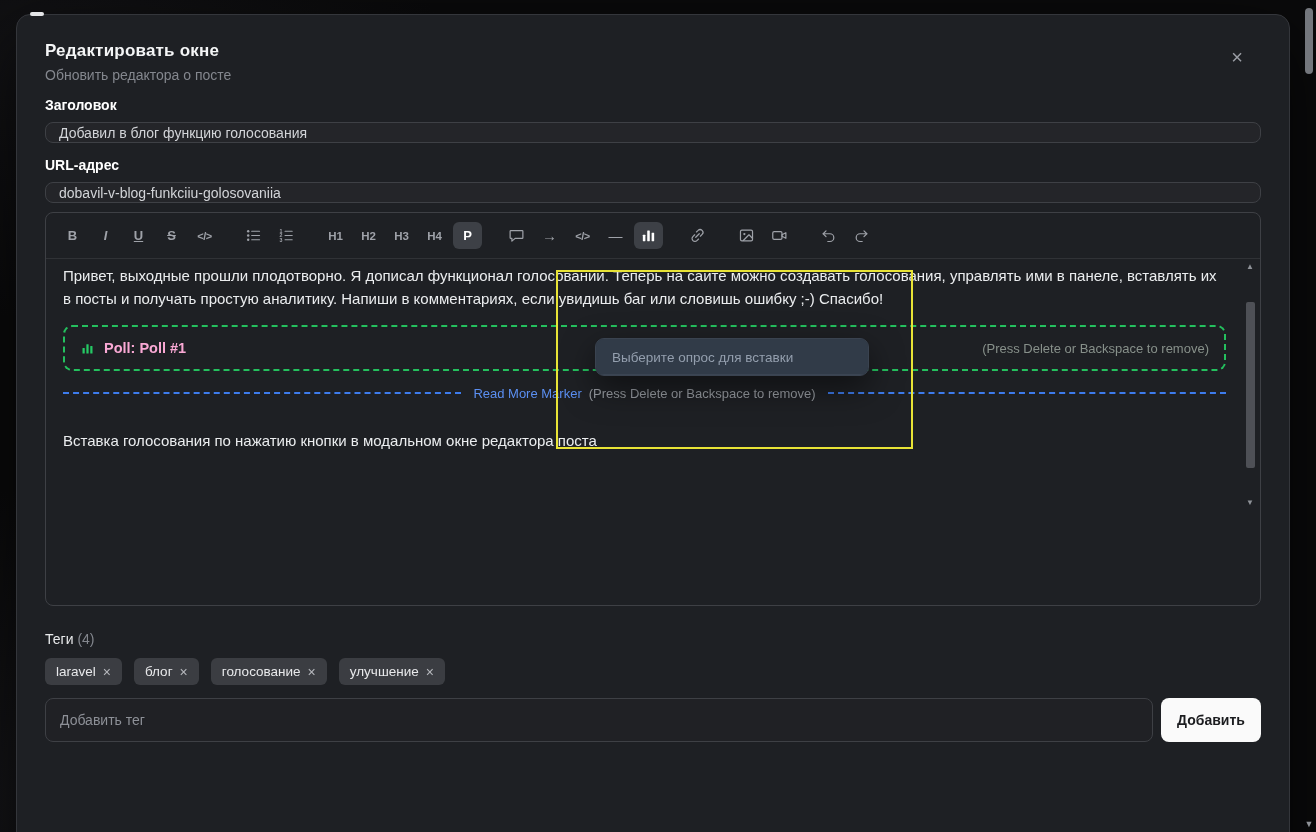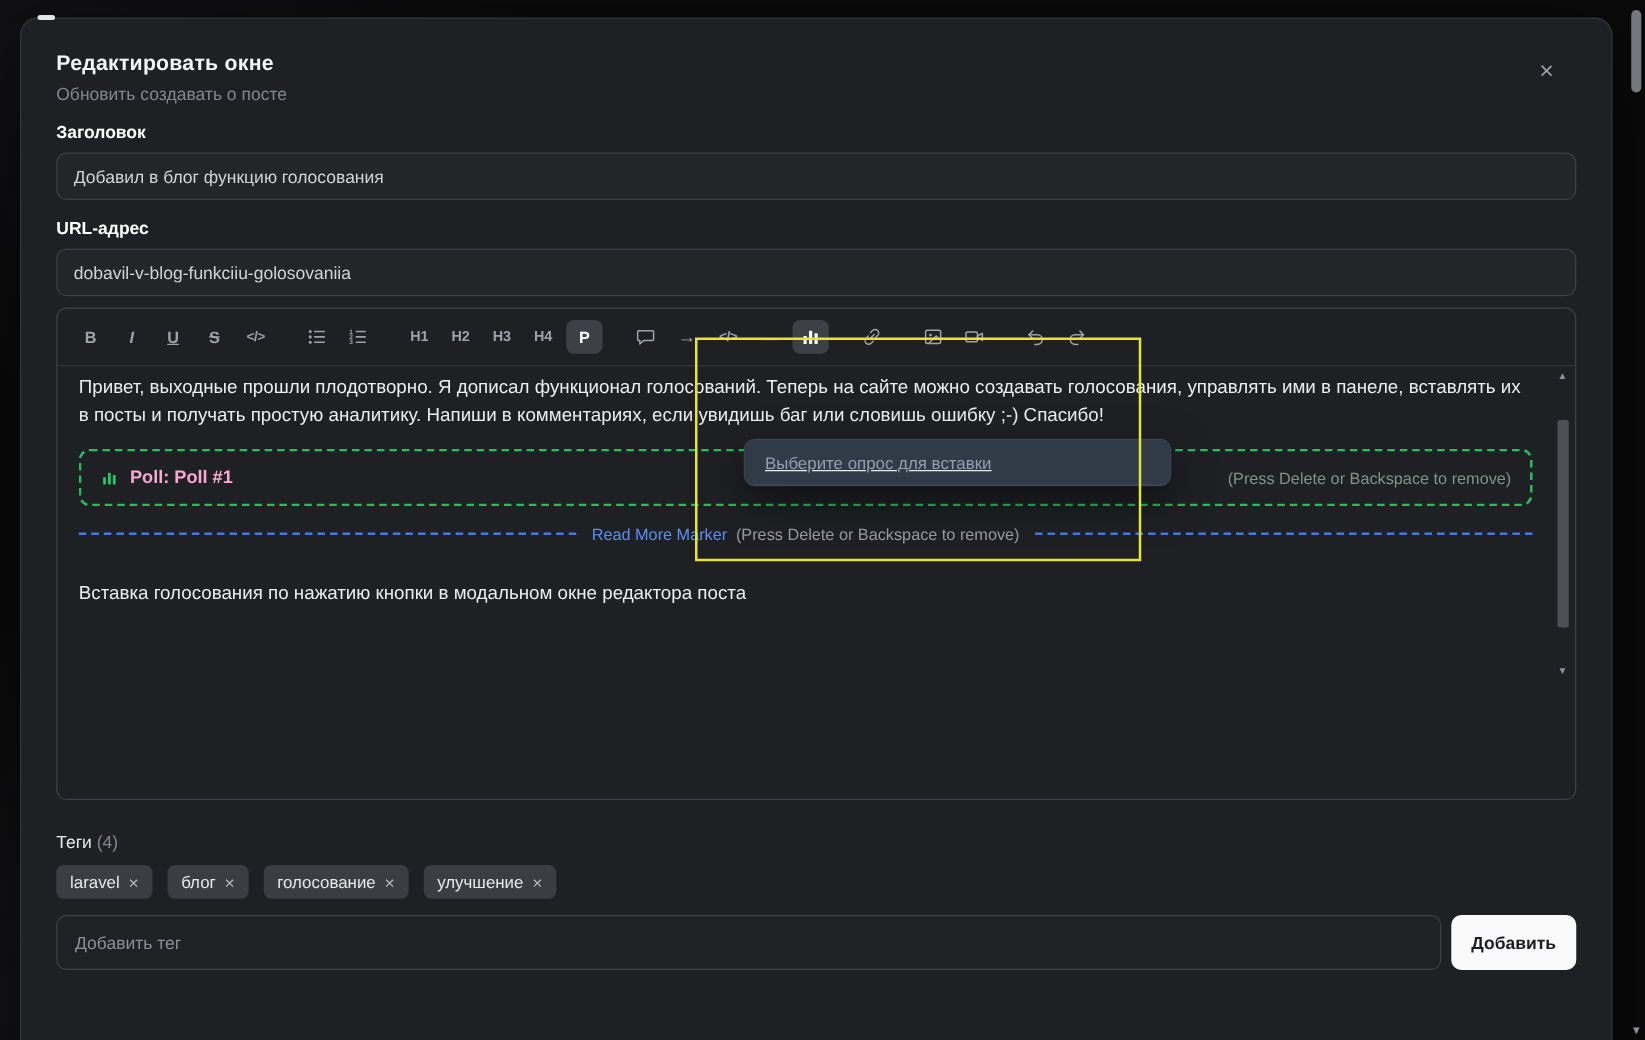--- a/index.html
+++ b/index.html
@@ -17,21 +17,21 @@
     position:absolute;left:16px;top:14px;width:1274px;height:980px;
     background:#1e2024;border:1px solid #34363b;border-radius:14px;
     box-sizing:border-box;padding:24px 28px;box-shadow:0 24px 70px rgba(0,0,0,.65);
   }
   .top-dash{position:absolute;left:30px;top:12px;width:14px;height:4px;background:#e4e5e7;border-radius:2px;z-index:6;}
   .close-x{position:absolute;top:32px;right:40px;font-size:20px;line-height:18px;color:#9b9ea5;cursor:pointer;background:none;border:none;font-family:inherit;}
   .m-title{margin:2px 0 0;font-size:17px;font-weight:700;color:#f4f5f6;letter-spacing:.2px;}
   .m-sub{margin-top:6px;font-size:14px;color:#84878e;}
   .fld-label{margin-top:14px;font-size:14px;font-weight:700;color:#ffffff;}
   .inp{
-    display:block;width:100%;box-sizing:border-box;margin-top:9px;height:38px;
+    display:block;width:100%;box-sizing:border-box;margin-top:9px;height:21px;
     background:#242529;border:1px solid #3e4045;border-radius:8px;
     color:#d2d4d8;font-size:14px;padding:0 13px;font-family:inherit;outline:none;
   }
   
   .editor{margin-top:9px;border:1px solid #3e4045;border-radius:8px;height:394px;position:relative;box-sizing:border-box;}
   .toolbar{display:flex;align-items:center;height:45px;padding:0 12px;border-bottom:1px solid #303236;gap:4px;color:#9fa2a9;}
   .tbtn{
     width:29px;height:27px;display:flex;align-items:center;justify-content:center;
     border-radius:6px;font-size:13px;font-weight:700;color:#9fa2a9;background:none;border:none;
     font-family:inherit;cursor:pointer;flex:none;
@@ -78,23 +78,23 @@
   .chip .x{color:#b6b8bd;font-size:14px;cursor:pointer;}
   .tag-row{display:flex;gap:8px;margin-top:13px;}
   .tag-input{
     flex:1;height:44px;background:#202125;border:1px solid #3e4045;border-radius:8px;
     padding:0 14px;color:#cfd1d5;font-size:14px;font-family:inherit;outline:none;box-sizing:border-box;
   }
   .tag-input::placeholder{color:#8d9097;}
   .add-btn{width:100px;height:44px;background:#fafafa;color:#1b1c1f;font-weight:600;font-size:14px;border-radius:8px;border:none;font-family:inherit;cursor:pointer;flex:none;}
   
   .dropdown{
-    position:absolute;left:595px;top:351px;width:342px;z-index:40;
+    position:absolute;left:595px;top:338px;width:274px;z-index:40;
     background:#2d3541;border:1px solid #3a4350;border-radius:9px;overflow:hidden;
-    box-shadow:0 12px 32px rgba(0,0,0,.5);box-sizing:border-box;text-decoration:underline;
+    box-shadow:0 12px 32px rgba(0,0,0,.5);box-sizing:border-box;
   }
   .dd-header{padding:11px 16px 9px;font-size:13.5px;color:#949fae;background:#313b48;border-bottom:1px solid #3b4553;}
   .dd-item{padding:9px 16px 13px;font-size:14.5px;color:#f3f5f7;line-height:20px;cursor:pointer;}
   
   .annotation{position:absolute;left:556px;top:270px;width:353px;height:175px;border:2px solid #e8e336;z-index:50;pointer-events:none;}
   
   .psb{position:absolute;top:0;right:0;width:14px;height:832px;z-index:60;}
   .psb-thumb{position:absolute;top:8px;left:3px;width:8px;height:66px;background:#74777d;border-radius:4px;cursor:pointer;}
   .psb-down{position:absolute;bottom:3px;left:0;right:0;text-align:center;color:#8e9197;font-size:9px;cursor:pointer;}
 </style>
@@ -102,21 +102,21 @@
 <body>
 
 <div class="canvas">
 
   <div class="top-dash"></div>
 
   <div class="modal">
     <button class="close-x">×</button>
 
     <h1 class="m-title">Редактировать окне</h1>
-    <div class="m-sub">Обновить создавать о посте</div>
+    <div class="m-sub">Обновить редактора о посте</div>
 
     <div class="fld-label">Заголовок</div>
     <input class="inp" value="Добавил в блог функцию голосования" style="">
 
     <div class="fld-label">URL-адрес</div>
     <input class="inp" value="dobavil-v-blog-funkciiu-golosovaniia" style="">
 
 
     <div class="editor">
       <div class="toolbar">

